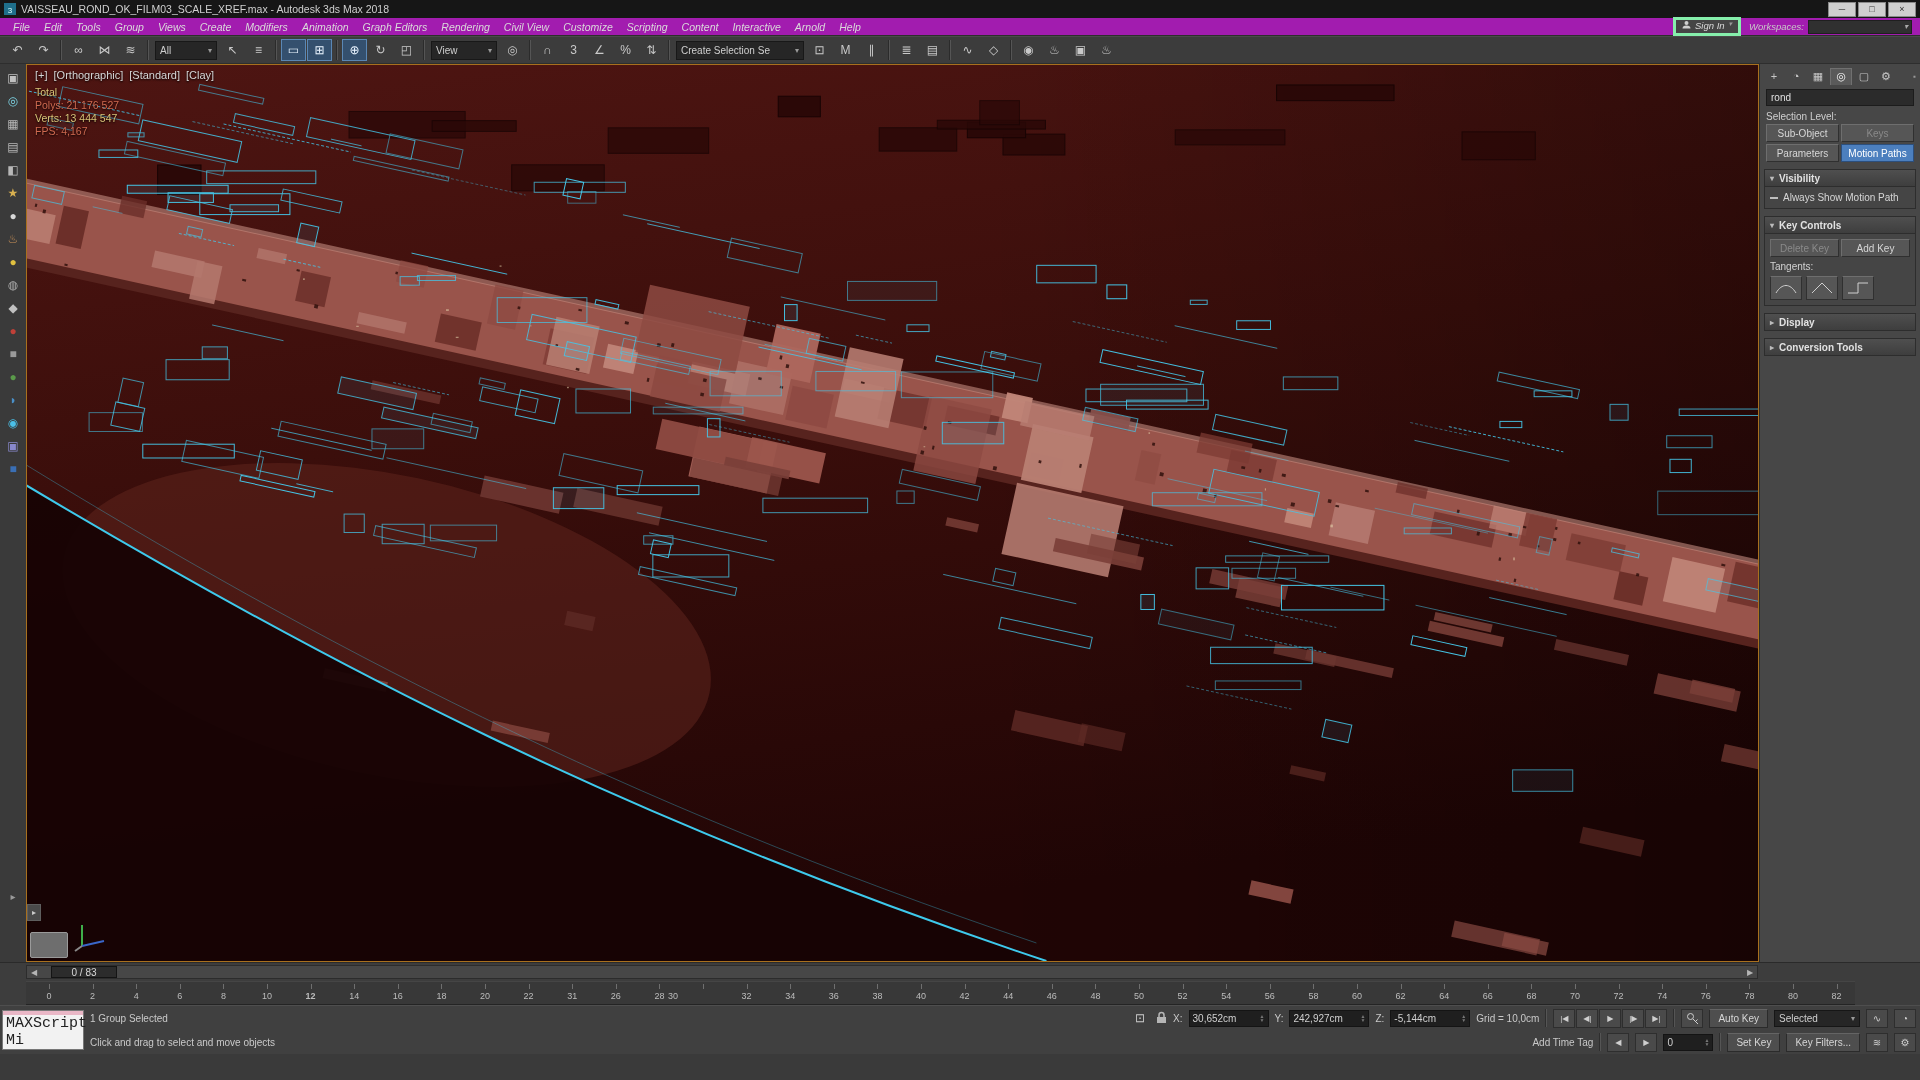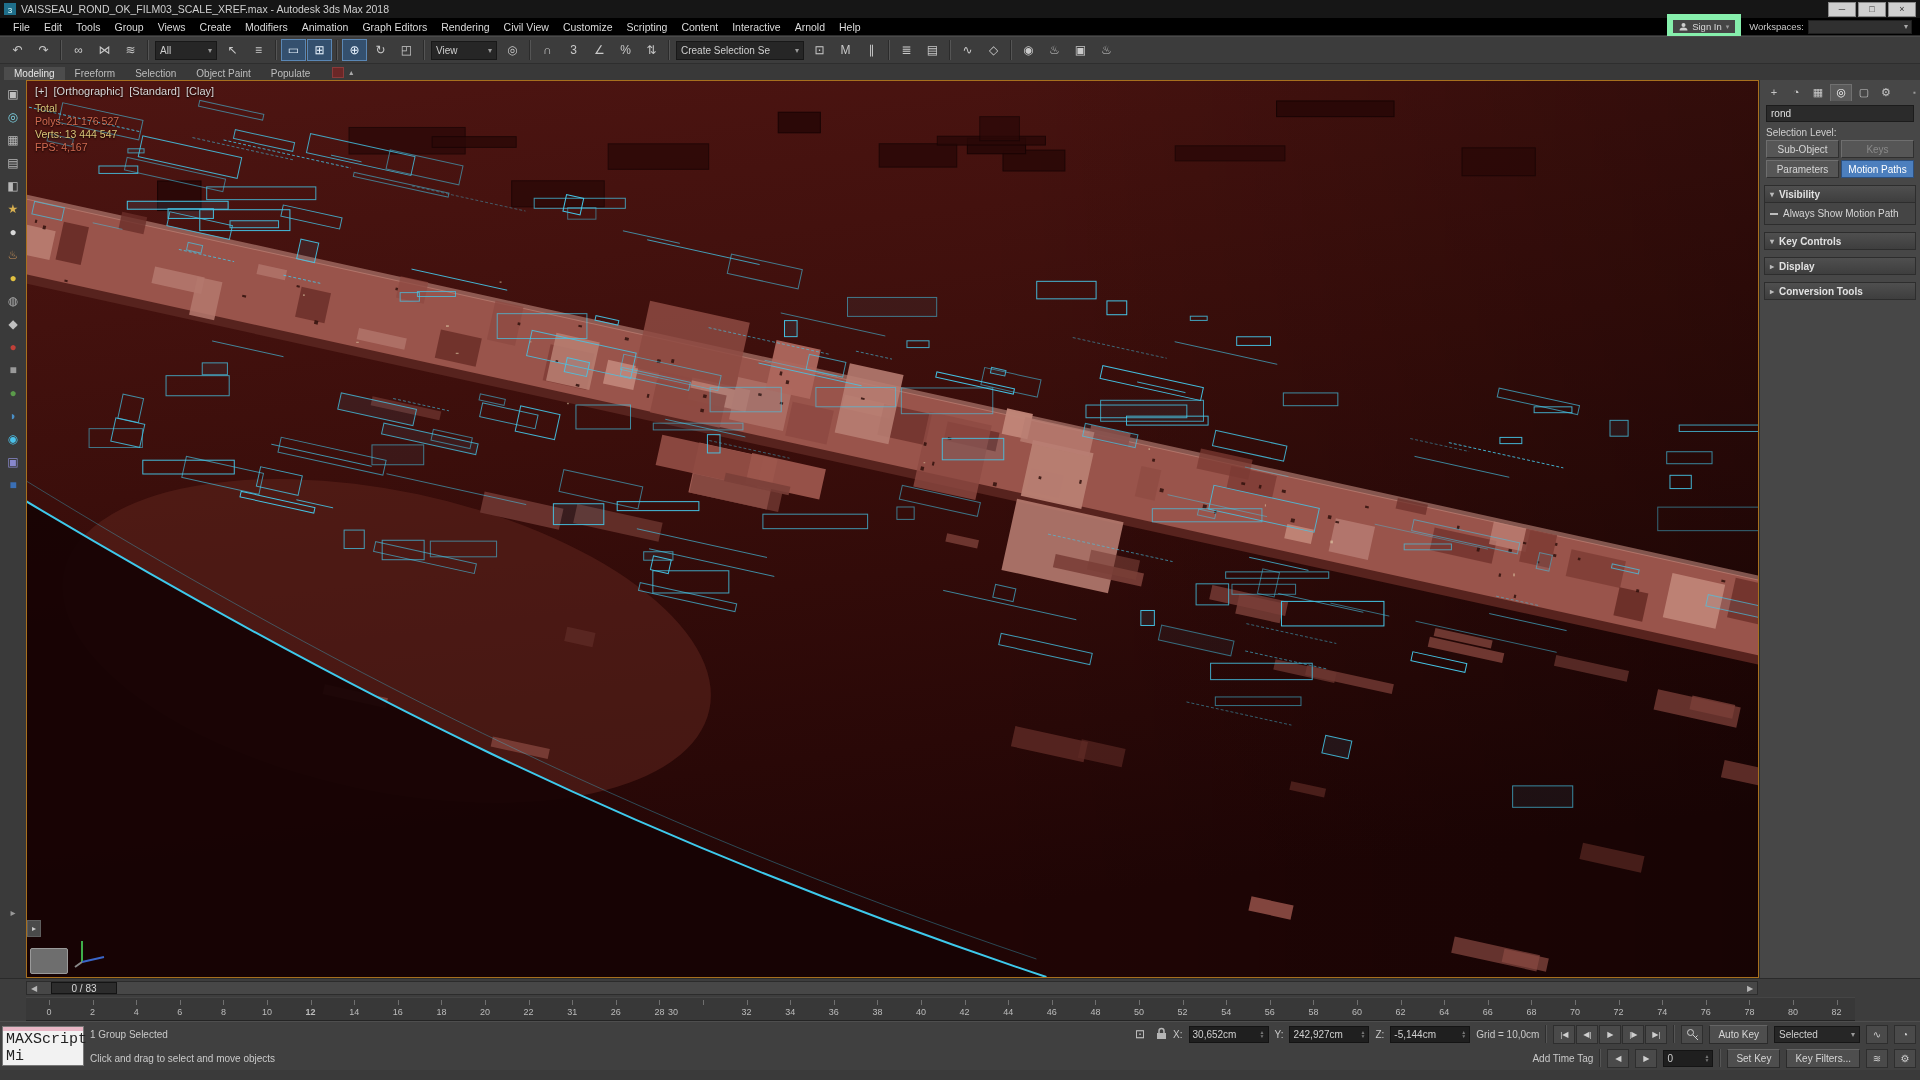--- a/index.html
+++ b/index.html
@@ -6,24 +6,24 @@
   body{width:1920px;height:1080px;overflow:hidden;font-family:"Liberation Sans",sans-serif;
        -webkit-font-smoothing:antialiased;user-select:none;}
   .app{width:1920px;height:1080px;display:flex;flex-direction:column;background:#3a3a3a;}
 
   
   .titlebar{height:18px;background:#161616;color:#cfcfcf;font-size:10.5px;display:flex;align-items:center;padding:0 4px;gap:5px;flex:0 0 auto;}
   .win-controls{margin-left:auto;display:flex;gap:2px;}
   .winbtn{width:26px;height:13px;background:#cfcfcf;color:#333;font-size:9px;display:flex;align-items:center;justify-content:center;border:1px solid #8a8a8a;}
 
   
-  .menubar{height:17px;background:#000000;border-bottom:1px solid #2e2e2e;font-size:10.5px;color:#dadada;display:flex;align-items:center;padding-left:6px;flex:0 0 auto;}
+  .menubar{height:17px;background:#a21caf;border-bottom:1px solid #2e2e2e;font-size:10.5px;color:#dadada;display:flex;align-items:center;padding-left:6px;flex:0 0 auto;font-style:italic;}
   .menu-item{padding:1px 7px;}
   .menu-right{margin-left:auto;display:flex;align-items:center;gap:8px;padding-right:8px;}
-  .signin{display:flex;align-items:center;gap:4px;border:6px solid #86efac;background:#454545;height:13px;padding:0 6px;font-size:9.5px;}
+  .signin{display:flex;align-items:flex-start;gap:4px;border:3px solid #86efac;background:#454545;height:13px;padding:0 6px;font-size:9.5px;}
   .ws-wrap{display:flex;align-items:center;gap:4px;font-size:9.5px;color:#c8c8c8;}
   .ws-dd{width:96px;height:12px;background:#303030;border:1px solid #1f1f1f;display:flex;align-items:center;justify-content:flex-end;padding:0 3px;font-size:8px;color:#aaa;}
 
   
   .toolbar{height:26px;background:#3c3c3c;border-top:1px solid #4a4a4a;border-bottom:1px solid #2e2e2e;display:flex;align-items:center;padding:0 5px;gap:1px;flex:0 0 auto;}
   .tbtn{width:23px;height:20px;display:flex;align-items:center;justify-content:center;color:#c9c9c9;font-size:12px;border:1px solid transparent;}
   .tbtn.active{background:#34506e;border-color:#5a87b5;color:#eaf4ff;}
   .tb-sep{width:1px;height:20px;background:#2b2b2b;border-right:1px solid #555;margin:0 3px;}
   .tb-dd{height:17px;background:#262626;border:1px solid #181818;color:#cfcfcf;font-size:10px;display:flex;align-items:center;padding:0 4px;gap:4px;margin:0 2px;}
   .tb-dd .caret{margin-left:auto;font-size:8px;color:#999;}
@@ -208,33 +208,20 @@
       <div class="tb-sep"></div>
       <div class="tbtn">∿</div>
       <div class="tbtn">◇</div>
       <div class="tb-sep"></div>
       <div class="tbtn">◉</div>
       <div class="tbtn">♨</div>
       <div class="tbtn">▣</div>
       <div class="tbtn">♨</div>
     </div>
 
-  <div class="ribbon-tabs">
-    <div id="ribbon-tabs" style="display:flex;align-items:flex-end;">
-        <div class="rtab active">Modeling</div>
-        <div class="rtab">Freeform</div>
-        <div class="rtab">Selection</div>
-        <div class="rtab">Object Paint</div>
-        <div class="rtab">Populate</div>
-      </div>
-    <div class="ribbon-extra">
-      <div class="rib-box"></div>
-      <div class="rib-min">▴</div>
-    </div>
-  </div>
 
   <div class="main">
     <div class="lefttools" id="left-tools">
         <div class="ltool" style="color: rgb(192, 192, 192);">▣</div>
         <div class="ltool" style="color: rgb(127, 215, 232);">◎</div>
         <div class="ltool" style="color: rgb(184, 184, 184);">▦</div>
         <div class="ltool" style="color: rgb(184, 184, 184);">▤</div>
         <div class="ltool" style="color: rgb(184, 184, 184);">◧</div>
         <div class="ltool" style="color: rgb(216, 176, 80);">★</div>
         <div class="ltool" style="color: rgb(216, 216, 216);">●</div>
@@ -693,20 +680,44 @@
             <span>Always Show Motion Path</span>
           </div>
         </div>
       </div>
 
       <div class="rollout">
         <div class="roll-head">
           <span class="roll-arrow">▾</span>
           <span>Key Controls</span>
         </div>
+        <div class="roll-body">
+          <div class="cp-btnrow" style="margin:0 0 4px;">
+            <div class="pbtn disabled">Delete Key</div>
+            <div class="pbtn">Add Key</div>
+          </div>
+          <div>Tangents:</div>
+          <div class="tangents">
+            <div class="tanbtn">
+              <svg width="22" height="14">
+                  <path d="M1 12 C7 2 15 2 21 12" stroke="#cfcfcf" fill="none"></path>
+                </svg>
+            </div>
+            <div class="tanbtn">
+              <svg width="22" height="14">
+                  <path d="M1 12 L11 2 L21 12" stroke="#cfcfcf" fill="none"></path>
+                </svg>
+            </div>
+            <div class="tanbtn">
+              <svg width="22" height="14">
+                  <path d="M1 12 H11 V2 H21" stroke="#cfcfcf" fill="none"></path>
+                </svg>
+            </div>
+          </div>
+        </div>
       </div>
 
       <div class="rollout">
         <div class="roll-head">
           <span class="roll-arrow">▸</span>
           <span>Display</span>
         </div>
       </div>
 
       <div class="rollout">

